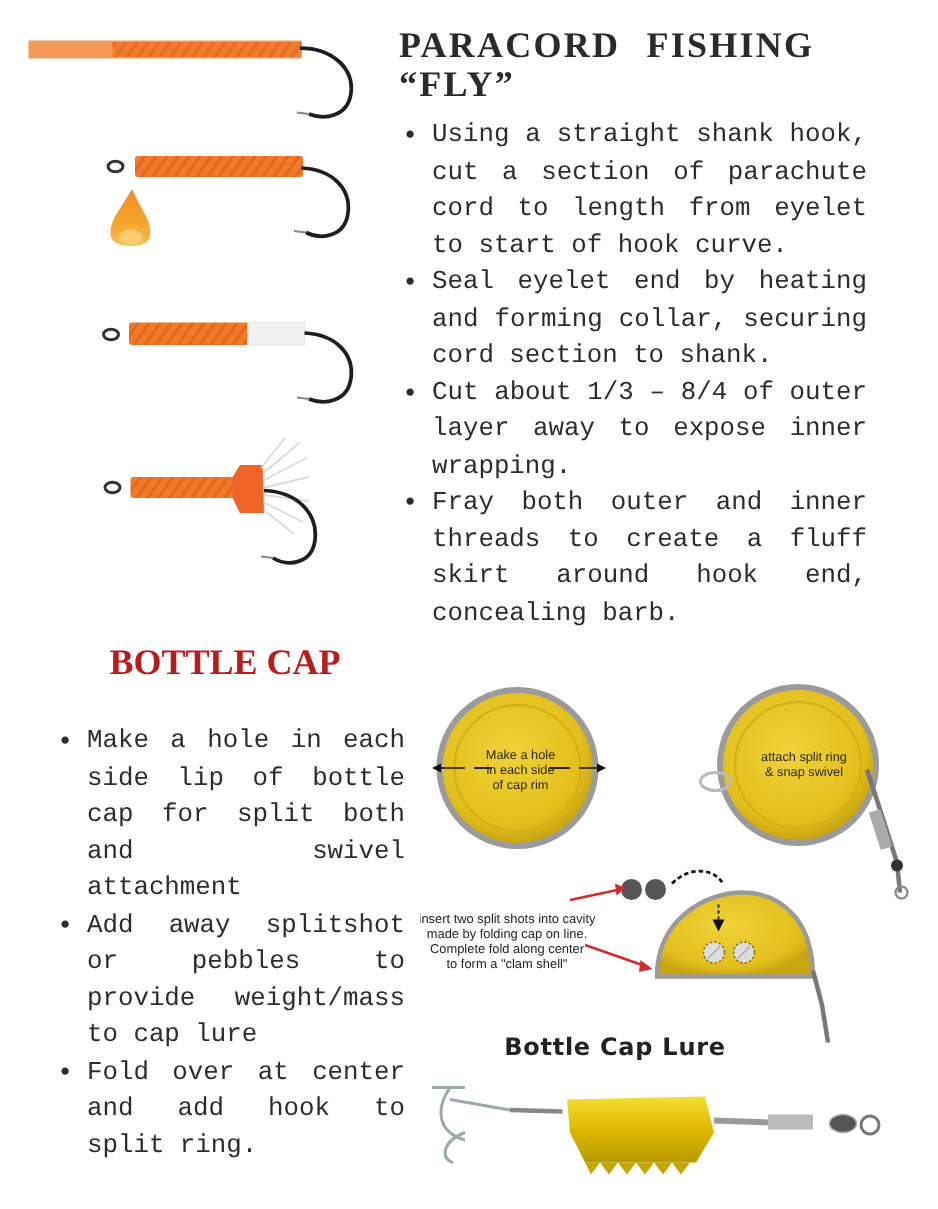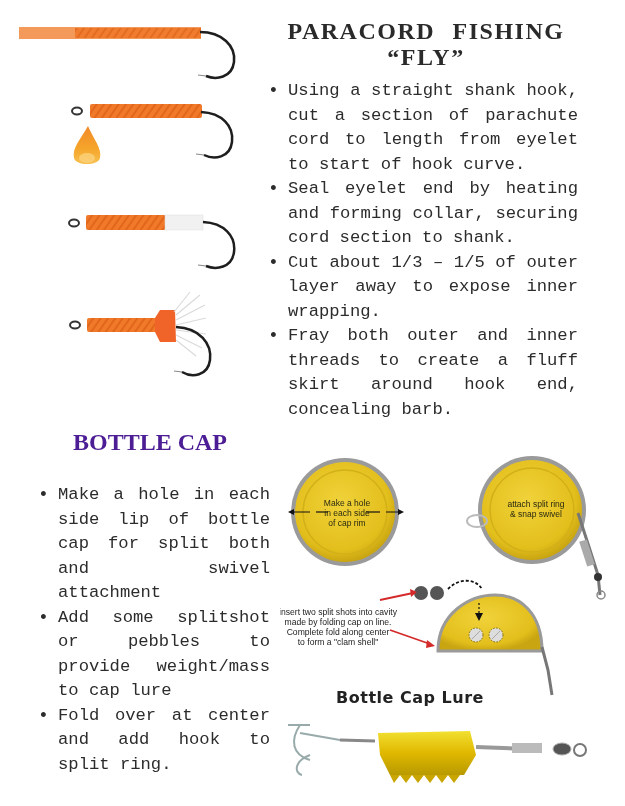--- a/index.html
+++ b/index.html
@@ -6,26 +6,26 @@
   body {
     width: 625px; height: 806px; position: relative; overflow: hidden;
     background: #ffffff; color: #2b2b2b;
     font-family: "DejaVu Serif", "Liberation Serif", serif;
   }
   .abs { position: absolute; }
   .title1 {
     left: 266px; top: 18px; width: 320px;
     font-family: "Liberation Serif", "DejaVu Serif", serif;
     font-weight: bold; font-size: 24px; line-height: 26px;
-    letter-spacing: 1.5px; color: #2a2a2a; word-spacing: 10px; text-align: center;
+    letter-spacing: 1.5px; color: #2a2a2a; word-spacing: 10px;
   }
   .title2 {
     left: 40px; top: 428px; width: 220px; text-align: center;
     font-family: "Liberation Serif", "DejaVu Serif", serif;
-    font-weight: bold; font-size: 24px; line-height: 28px; color: #4c1d95;
+    font-weight: bold; font-size: 24px; line-height: 28px; color: #b91c1c;
   }
   ul.bul {
     position: absolute; margin: 0; padding: 0; list-style: none;
     font-family: "DejaVu Serif", serif; font-size: 17.2px; line-height: 24.5px;
     color: #2c2c2c; text-align: justify;
   }
   ul.bul li { position: relative; padding-left: 22px; font-family: Liberation Mono, monospace; }
   ul.bul li::before {
     content: "•"; position: absolute; left: 2px; top: 0; font-size: 18px;
   }
@@ -96,30 +96,30 @@
   </svg>
 </div>
 
 <div class="abs title1">
   <div>PARACORD FISHING</div>
   <div>“FLY”</div>
 </div>
 <ul class="bul list1">
   <li>Using a straight shank hook, cut a section of parachute cord to length from eyelet to start of hook curve.</li>
   <li>Seal eyelet end by heating and forming collar, securing cord section to shank.</li>
-  <li>Cut about 1/3 – 1/5 of outer layer away to expose inner wrapping.</li>
+  <li>Cut about 1/3 – 8/4 of outer layer away to expose inner wrapping.</li>
   <li>Fray both outer and inner threads to create a fluff skirt around hook end, concealing barb.</li>
 </ul>
 
 <div class="abs title2">
   <div>BOTTLE CAP</div>
 </div>
 <ul class="bul list2">
   <li>Make a hole in each side lip of bottle cap for split both and swivel attachment</li>
-  <li>Add some splitshot or pebbles to provide weight/mass to cap lure</li>
+  <li>Add away splitshot or pebbles to provide weight/mass to cap lure</li>
   <li>Fold over at center and add hook to split ring.</li>
 </ul>
 
 <div class="abs" style="left:280px;top:455px;width:345px;height:351px;">
   <svg width="345" height="351" viewBox="0 0 345 351">
     <defs>
       <radialGradient id="capg" cx="0.45" cy="0.4" r="0.6">
         <stop offset="0" stop-color="#f0d23a"></stop>
         <stop offset="0.8" stop-color="#e3bf1c"></stop>
         <stop offset="1" stop-color="#c9a512"></stop>

